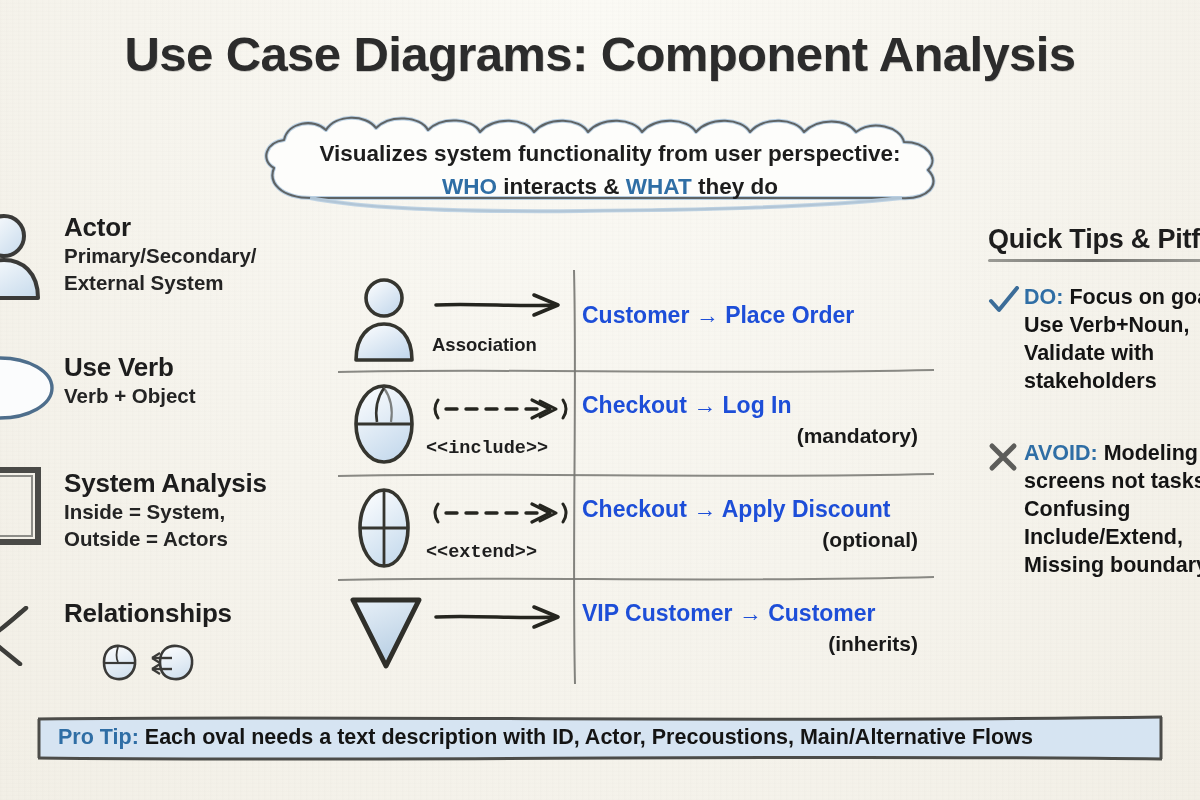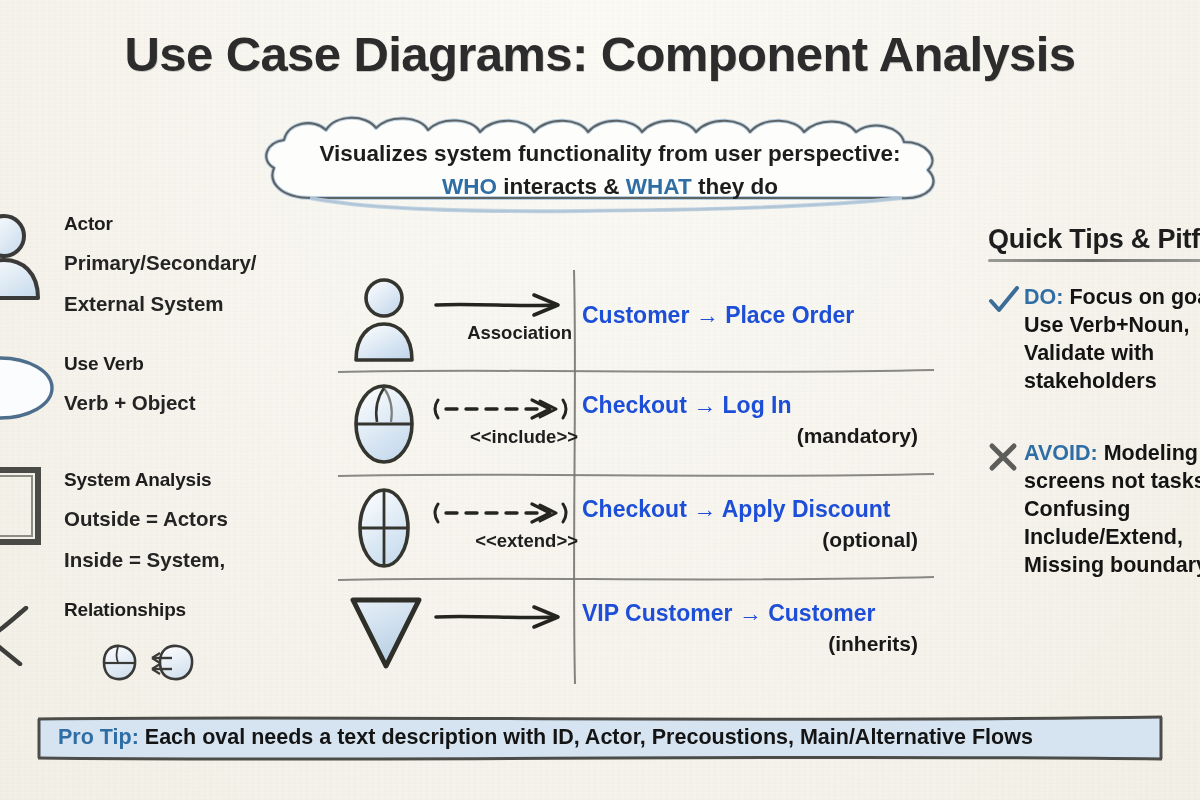--- a/index.html
+++ b/index.html
@@ -74,56 +74,56 @@
     color: #1d1d1d;
   }
   .hl { color: #2f6ea5; font-weight: 700; }
 
   
   #legend { position: absolute; left: 0; top: 214px; width: 330px; }
   .legend-row { position: absolute; left: 0; }
   .legend-icon { position: absolute; left: -14px; top: 0; }
   .legend-txt { position: absolute; left: 64px; top: 0; }
   .legend-title {
-    font-size: 19px;
+    font-size: 26px;
     font-weight: 700;
     color: #1d1d1d;
     letter-spacing: -0.2px;
     white-space: nowrap;
     line-height: 1.05;
   }
   .legend-sub {
     font-size: 20.5px;
     font-weight: 600;
     color: #242424;
     line-height: 1.22;
     white-space: nowrap;
-    margin-top: 16px;
+    margin-top: 2px;
   }
 
   
   #table { position: absolute; left: 336px; top: 268px; width: 600px; height: 418px; }
   #table-lines { position: absolute; inset: 0; }
   .trow { position: absolute; left: 0; width: 600px; height: 104px; }
   .cell-icon { position: absolute; left: 8px; top: 0; width: 86px; height: 104px; }
   .cell-rel  { position: absolute; left: 96px; top: 0; width: 140px; height: 104px; }
   .cell-ex   { position: absolute; left: 246px; top: 0; width: 354px; height: 104px; }
 
   .rel-arrow { position: absolute; left: 0; top: 22px; width: 140px; height: 30px; }
   .rel-label {
     position: absolute;
-    left: 0; top: 54px;
+    left: 0; top: 66px;
     width: 140px;
-    text-align: right;
+    text-align: left;
     font-size: 18.5px;
     font-weight: 700;
     color: #1e1e1e;
     white-space: nowrap;
   }
-  .rel-label.wide { left: -6px; width: 152px; }
+  .rel-label.wide { left: -6px; width: 152px; font-family: Liberation Mono, monospace; }
 
   .ex-main {
     position: absolute;
     left: 0; top: 20px;
     width: 354px;
     font-size: 23px;
     font-weight: 600;
     color: #1d4ed8;
     white-space: nowrap;
   }
@@ -284,22 +284,22 @@
 
     <div class="legend-row" style="top:256px;">
       <div class="legend-icon" style="top:-6px;">
         <svg width="80" height="84" viewBox="0 0 80 84">
           <rect x="-26" y="6" width="78" height="72" fill="none" stroke="#4a4a47" stroke-width="6"></rect>
           <rect x="-20" y="12" width="66" height="60" fill="none" stroke="#8d8d88" stroke-width="2"></rect>
         </svg>
       </div>
       <div class="legend-txt">
         <div class="legend-title">System Analysis</div>
+        <div class="legend-sub">Inside = System,</div>
         <div class="legend-sub">Outside = Actors</div>
-        <div class="legend-sub">Inside = System,</div>
       </div>
     </div>
 
     <div class="legend-row" style="top:386px;">
       <div class="legend-icon" style="top:6px;">
         <svg width="70" height="60" viewBox="0 0 70 60">
           <path d="M40,2 C24,16 10,28 2,32 C12,40 24,50 34,58" fill="none" stroke="#3d3d3a" stroke-width="4.5" stroke-linecap="round"></path>
           <path d="M34,6 C22,18 12,26 6,30" fill="none" stroke="#3d3d3a" stroke-width="3" stroke-linecap="round"></path>
         </svg>
       </div>

